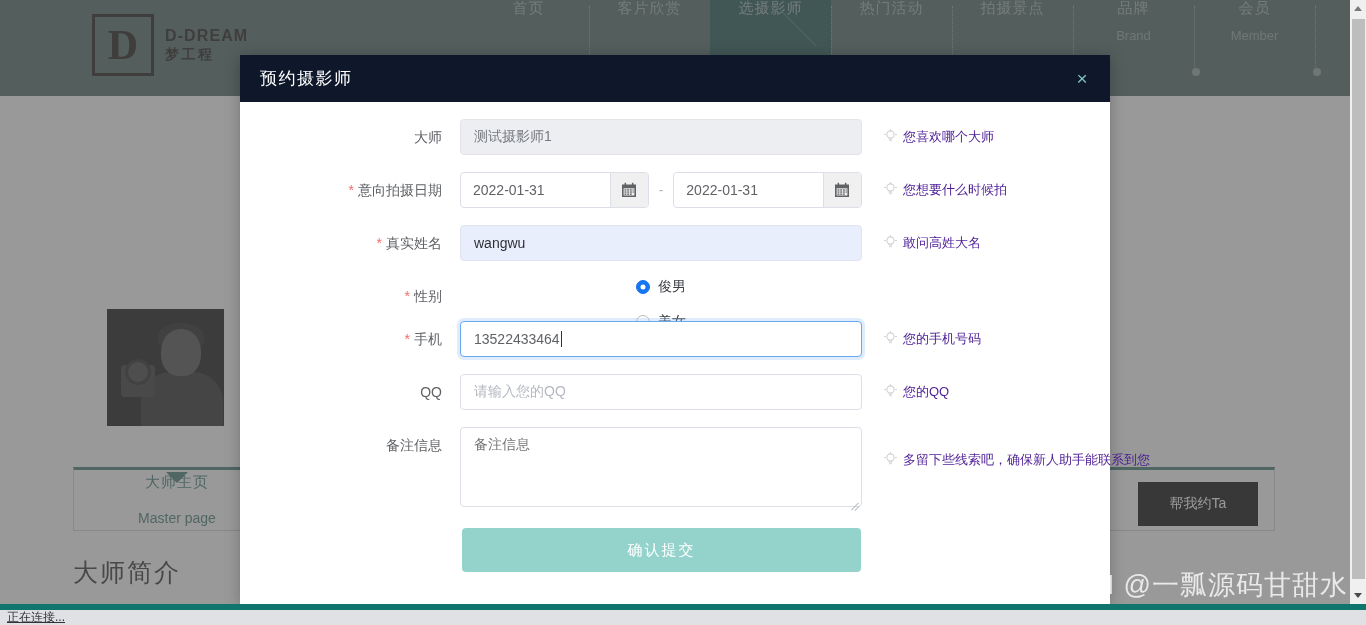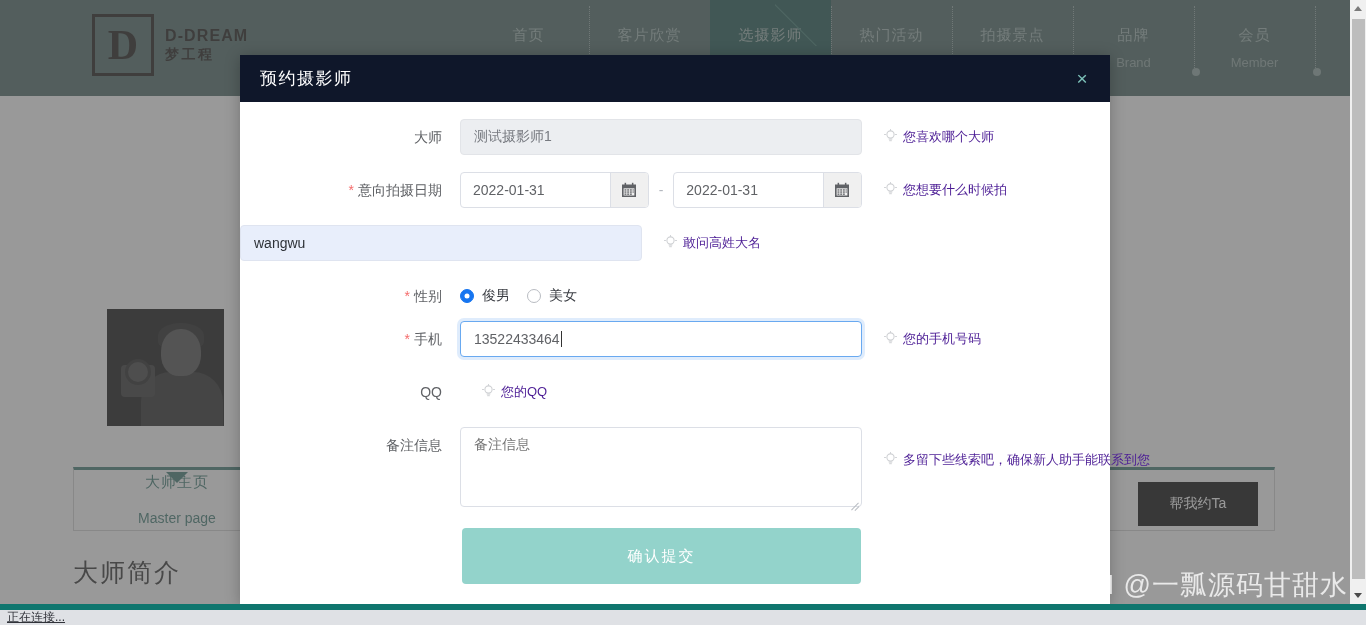--- a/index.html
+++ b/index.html
@@ -49,21 +49,20 @@
 
   .nav {
     position: absolute; left: 468px; top: 0;
     height: 96px;
     display: flex;
   }
   .nav-item {
     width: 121px; height: 96px;
     display: flex; flex-direction: column;
     align-items: center; justify-content: flex-start;
-    padding-top: 27px;
     color: #9db3b0;
     position: relative;
     cursor: pointer;
   }
   .nav-item.active { background: #19534c; }
   .nav-item .cn { font-size: 15px; letter-spacing: 1px; line-height: 1.1; }
   .nav-item .en { font-size: 13px; margin-top: 11px; color: #90a6a3; }
   .nav-sep {
     position: absolute; right: -1px; top: 6px;
     width: 1px; height: 62px;
@@ -238,21 +237,21 @@
     padding: 0 12px; font-size: 14px; color: #606266;
   }
   .dgroup .dbtn {
     width: 38px; background: #f0f0f0;
     border-left: 1px solid #dcdfe6;
     display: flex; align-items: center; justify-content: center;
     cursor: pointer;
   }
   .cal-ico { display: block; }
 
-  .radios { display: flex; align-items: center; gap: 17px; height: 36px; }
+  .radios { display: flex; align-items: center; gap: 17px; height: 36px; flex-direction: column; }
   .radio { display: flex; align-items: center; gap: 8px; cursor: pointer; }
   .rdot {
     width: 14px; height: 14px; border-radius: 50%;
     border: 1px solid #b9bcc2; background: #fff;
     position: relative; flex-shrink: 0;
   }
   .radio.on .rdot { border-color: #1675f0; background: #1675f0; }
   .radio.on .rdot::after {
     content: ""; position: absolute; left: 50%; top: 50%;
     transform: translate(-50%,-50%);
@@ -287,21 +286,21 @@
     margin-left: 22px;
     padding-top: 9px;
     color: #4c1d95; font-size: 13px;
     white-space: nowrap;
   }
   .hint.ta-hint { padding-top: 24px; }
   .bulb { flex-shrink: 0; margin-top: 1px; }
 
   .submit-row { display: flex; }
   .submit-btn {
-    width: 399px; height: 56px; margin-left: 222px;
+    width: 399px; height: 44px; margin-left: 222px;
     background: #93d3cb; border: none; border-radius: 4px;
     color: #ffffff; font-size: 15px; letter-spacing: 2px;
     font-family: inherit;
     cursor: pointer;
     display: flex; align-items: center; justify-content: center;
   }
 
   
   .statusbar {
     position: absolute; left: 0; bottom: 0;
@@ -520,20 +519,23 @@
           <rect x="5.2" y="11.2" width="2.6" height="1" fill="#cfd1d4"></rect>
           <rect x="6.1" y="0" width="0.9" height="2" fill="#cfd1d4"></rect>
           <rect x="0" y="5" width="2" height="0.9" fill="#cfd1d4"></rect>
           <rect x="11" y="5" width="2" height="0.9" fill="#cfd1d4"></rect>
         </svg>
         <span>您想要什么时候拍</span>
       </div>
     </div>
 
     <div class="frow">
+      <div class="flabel">
+        <span class="req">*</span><span>真实姓名</span>
+      </div>
       <div class="fctrl">
         <div class="inp tinted">wangwu</div>
       </div>
       <div class="hint">
         <svg class="bulb" width="13" height="14" viewBox="0 0 13 14">
           <circle cx="6.5" cy="5.5" r="3.6" fill="none" stroke="#cfd1d4" stroke-width="1.1"></circle>
           <rect x="4.7" y="9.6" width="3.6" height="1" fill="#cfd1d4"></rect>
           <rect x="5.2" y="11.2" width="2.6" height="1" fill="#cfd1d4"></rect>
           <rect x="6.1" y="0" width="0.9" height="2" fill="#cfd1d4"></rect>
           <rect x="0" y="5" width="2" height="0.9" fill="#cfd1d4"></rect>
@@ -579,20 +581,25 @@
           <rect x="6.1" y="0" width="0.9" height="2" fill="#cfd1d4"></rect>
           <rect x="0" y="5" width="2" height="0.9" fill="#cfd1d4"></rect>
           <rect x="11" y="5" width="2" height="0.9" fill="#cfd1d4"></rect>
         </svg>
         <span>您的手机号码</span>
       </div>
     </div>
 
     <div class="frow">
       <div class="flabel">QQ</div>
+      <div class="fctrl">
+        <div class="inp">
+          <span class="ph">请输入您的QQ</span>
+        </div>
+      </div>
       <div class="hint">
         <svg class="bulb" width="13" height="14" viewBox="0 0 13 14">
           <circle cx="6.5" cy="5.5" r="3.6" fill="none" stroke="#cfd1d4" stroke-width="1.1"></circle>
           <rect x="4.7" y="9.6" width="3.6" height="1" fill="#cfd1d4"></rect>
           <rect x="5.2" y="11.2" width="2.6" height="1" fill="#cfd1d4"></rect>
           <rect x="6.1" y="0" width="0.9" height="2" fill="#cfd1d4"></rect>
           <rect x="0" y="5" width="2" height="0.9" fill="#cfd1d4"></rect>
           <rect x="11" y="5" width="2" height="0.9" fill="#cfd1d4"></rect>
         </svg>
         <span>您的QQ</span>

